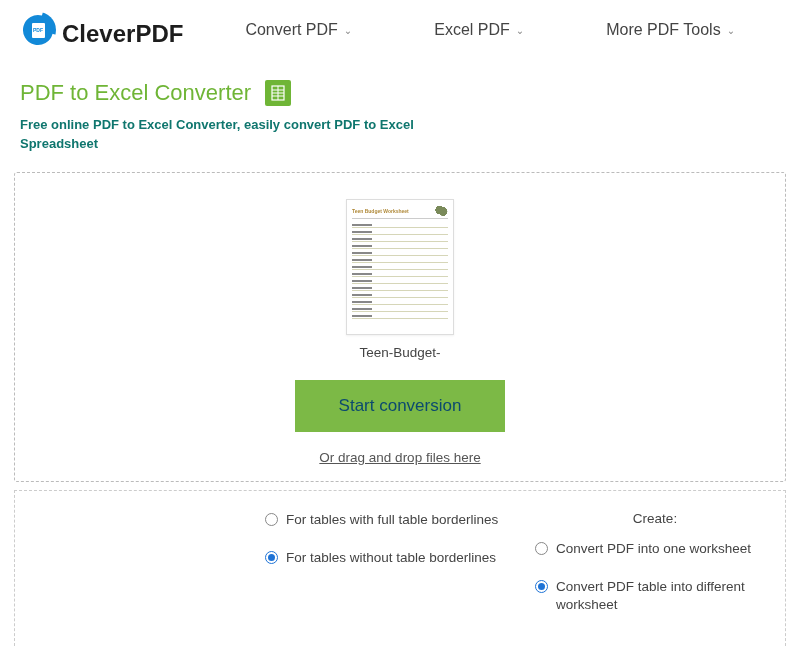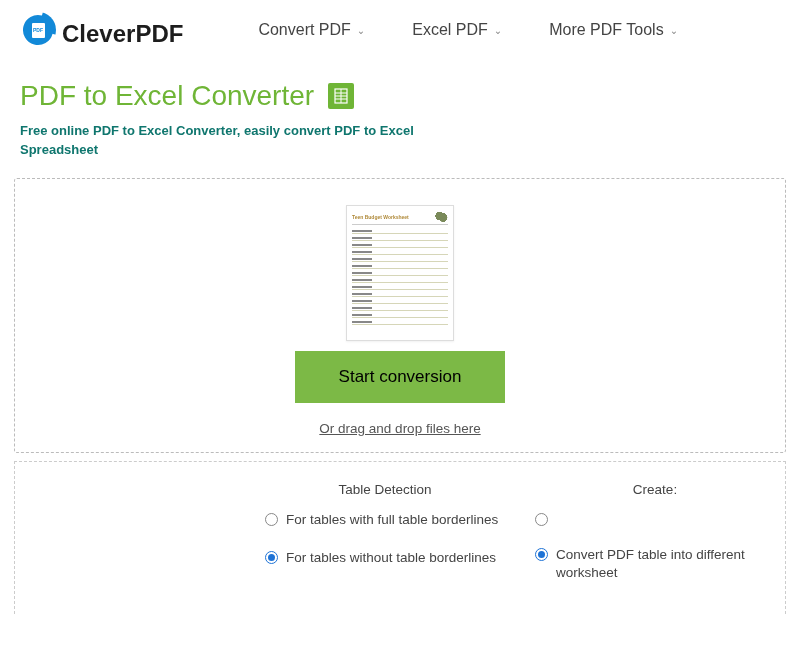--- a/index.html
+++ b/index.html
@@ -56,43 +56,43 @@
     color:#1289d8;
     font-weight:bold;
   }
   .logo-text {
     font-size: 24px;
     font-weight: 700;
     color: #1d1d1d;
   }
   .nav {
     display: flex;
-    gap: 47px;
-    margin-left: 35px;
+    gap: 82px;
+    margin-left: 22px;
   }
   .nav-item {
     font-size: 16px;
     color: #444;
     cursor: pointer;
     display: flex;
     align-items: center;
     gap: 6px;
   }
   .chev {
     font-size: 10px;
     color: #888;
   }
   .page-title {
     padding: 14px 20px 6px 20px;
     display: flex;
     align-items: center;
     gap: 14px;
   }
   .page-title h1 {
-    font-size: 28px;
+    font-size: 22px;
     font-weight: 400;
     color: #6fb536;
   }
   .excel-icon {
     width: 26px; height: 26px;
     background: #6fb536;
     border-radius: 2px;
     display:flex;align-items:center;justify-content:center;
     color:#fff;font-size:13px;font-weight:bold;
     position:relative;
@@ -130,21 +130,21 @@
   .preview-row{height:5px;border-bottom:0.5px solid #d6d6b8;display:flex;}
   .preview-row .lbl{width:35%;background:linear-gradient(#888,#888) left center/60% 2px no-repeat;}
   .file-name {
     font-size: 13.5px;
     color: #444;
     margin-bottom: 20px;
   }
   .start-btn {
     display: inline-block;
     background: #7cb946;
-    color: #000000;
+    color: #0c4a6e;
     font-size: 17px;
     padding: 16px 44px;
     border: none;
     cursor: pointer;
     margin-bottom: 18px;
   }
   .drag-hint {
     font-size: 13.5px;
     color: #555;
     padding-bottom: 6px;
@@ -278,41 +278,42 @@
     <div class="preview-row">
         <div class="lbl"></div>
       </div>
     <div class="preview-row">
         <div class="lbl"></div>
       </div>
     <div class="preview-row">
         <div class="lbl"></div>
       </div>
   </div>
+  <div class="file-name">Teen-Budget-</div>
   <button class="start-btn">Start conversion</button>
   <div class="drag-hint">Or drag and drop files here</div>
 </div>
 
 <div class="opts-sep">
   <div class="opts-row">
     <div class="opts-col left">
-      <div class="opts-title">Table Detection</div>
       <label class="radio-line">
         <span class="radio"></span>
         <span>For tables with full table borderlines</span>
       </label>
       <label class="radio-line">
         <span class="radio checked"></span>
         <span>For tables without table borderlines</span>
       </label>
     </div>
     <div class="opts-col right">
       <div class="opts-title">Create:</div>
       <label class="radio-line">
         <span class="radio"></span>
+        <span>Convert PDF into one worksheet</span>
       </label>
       <label class="radio-line">
         <span class="radio checked"></span>
         <span>Convert PDF table into different worksheet</span>
       </label>
     </div>
   </div>
 </div>
 
 </body></html>

